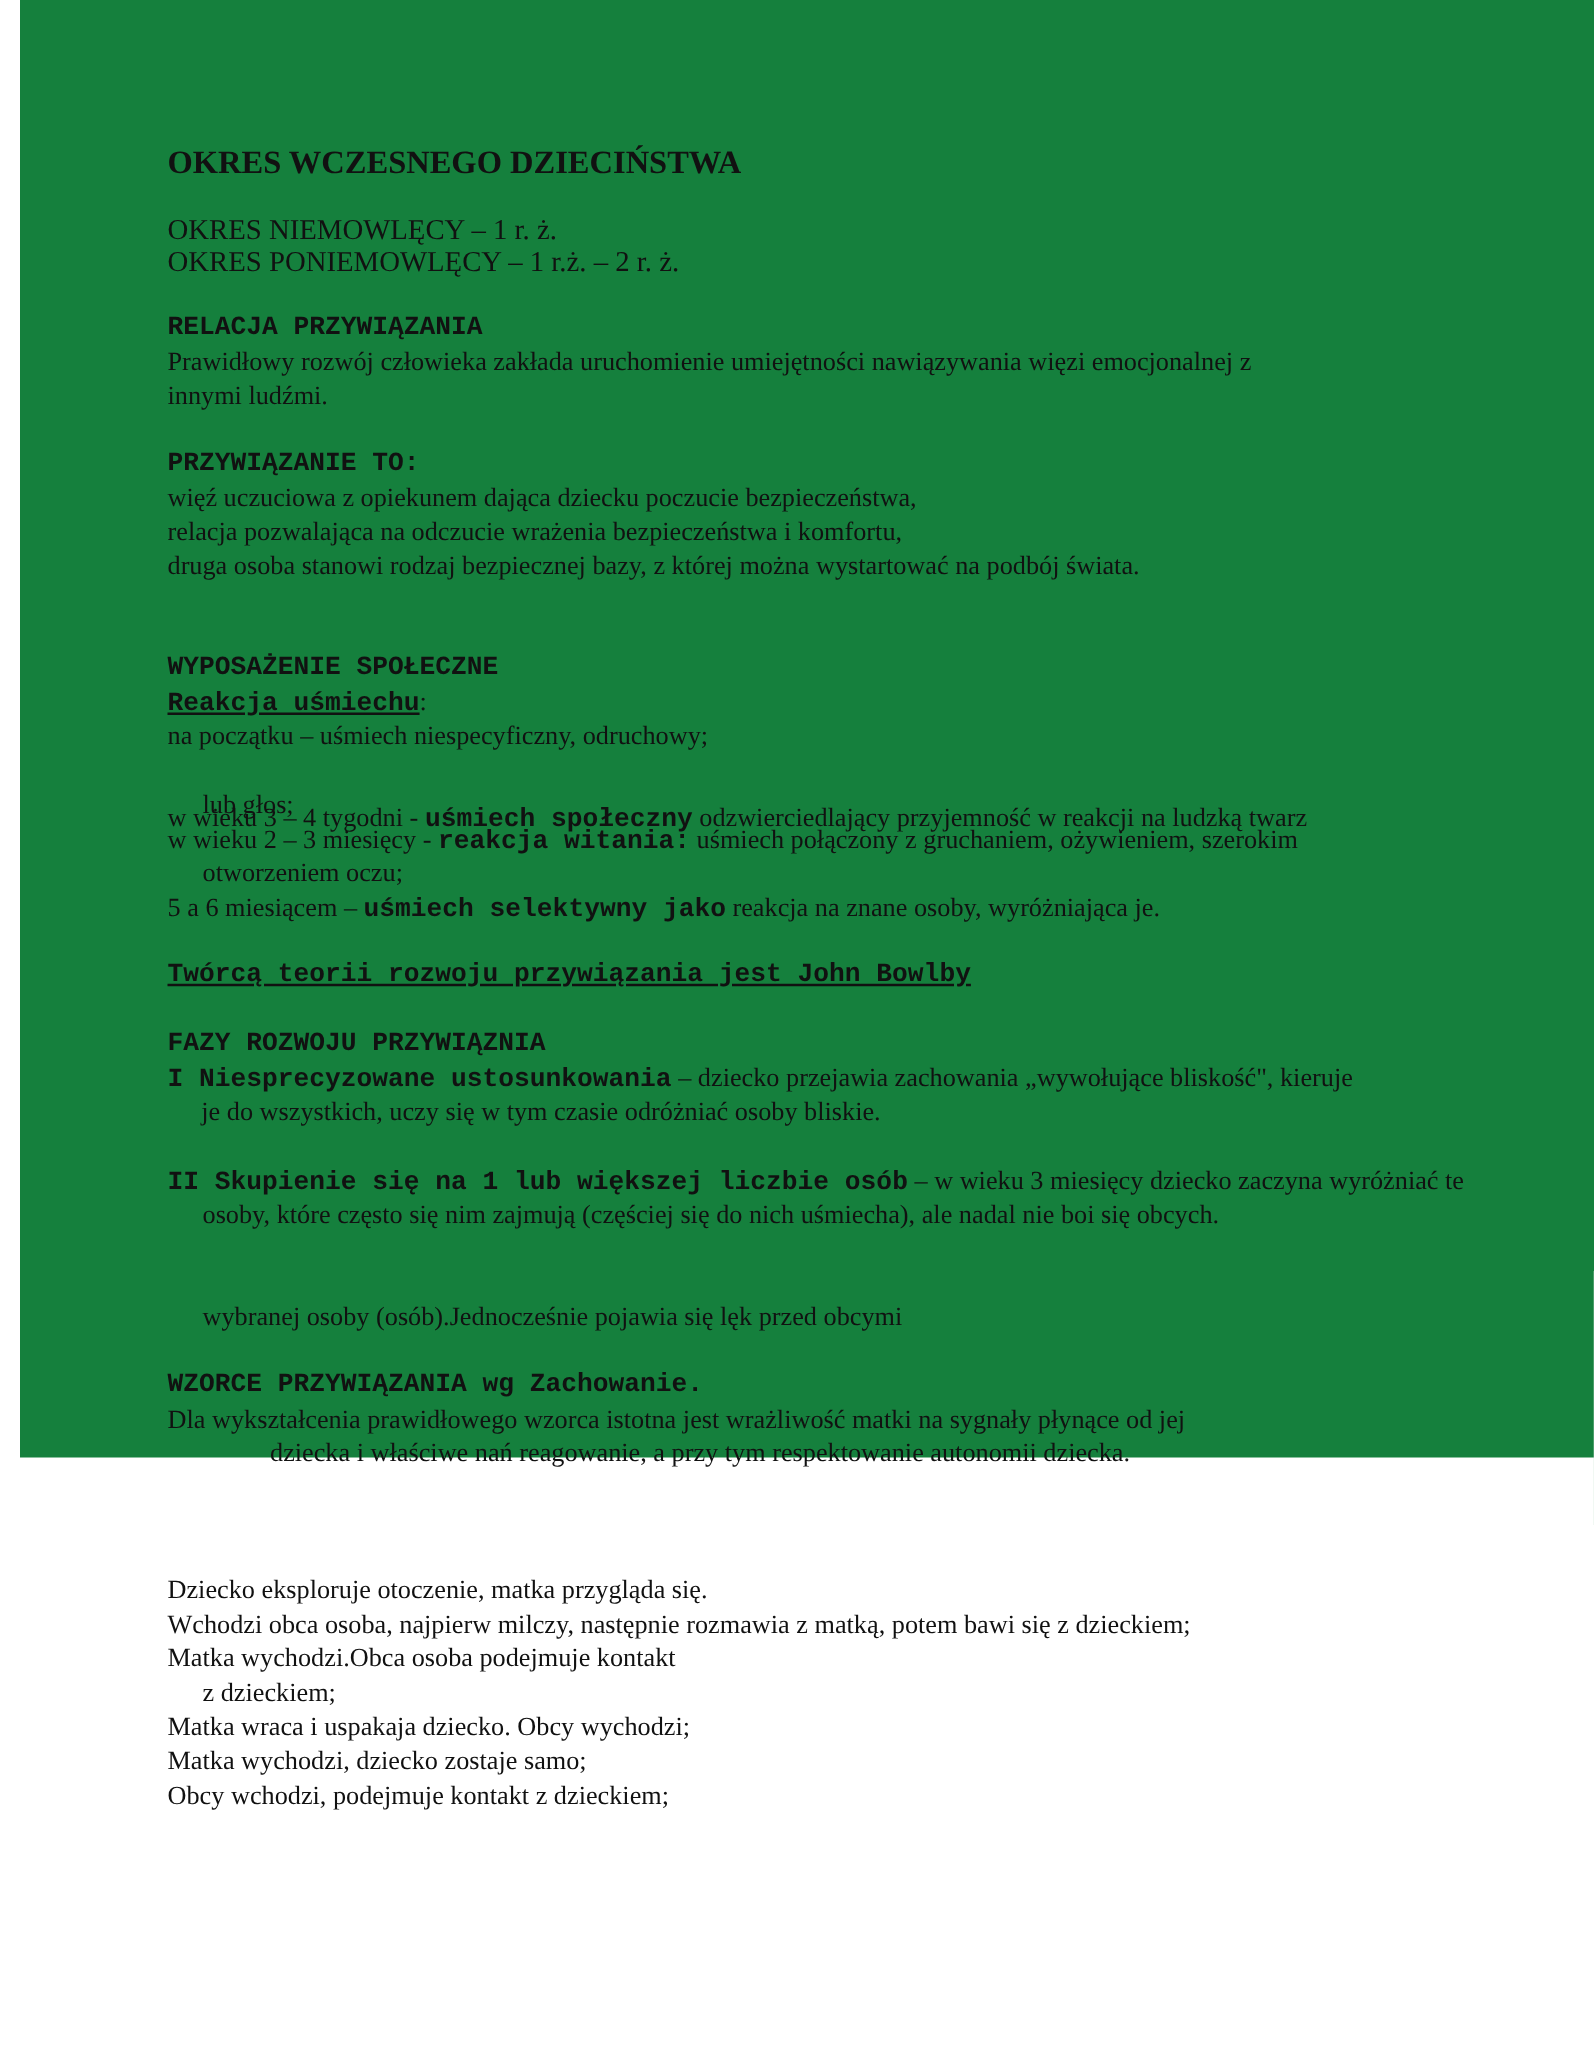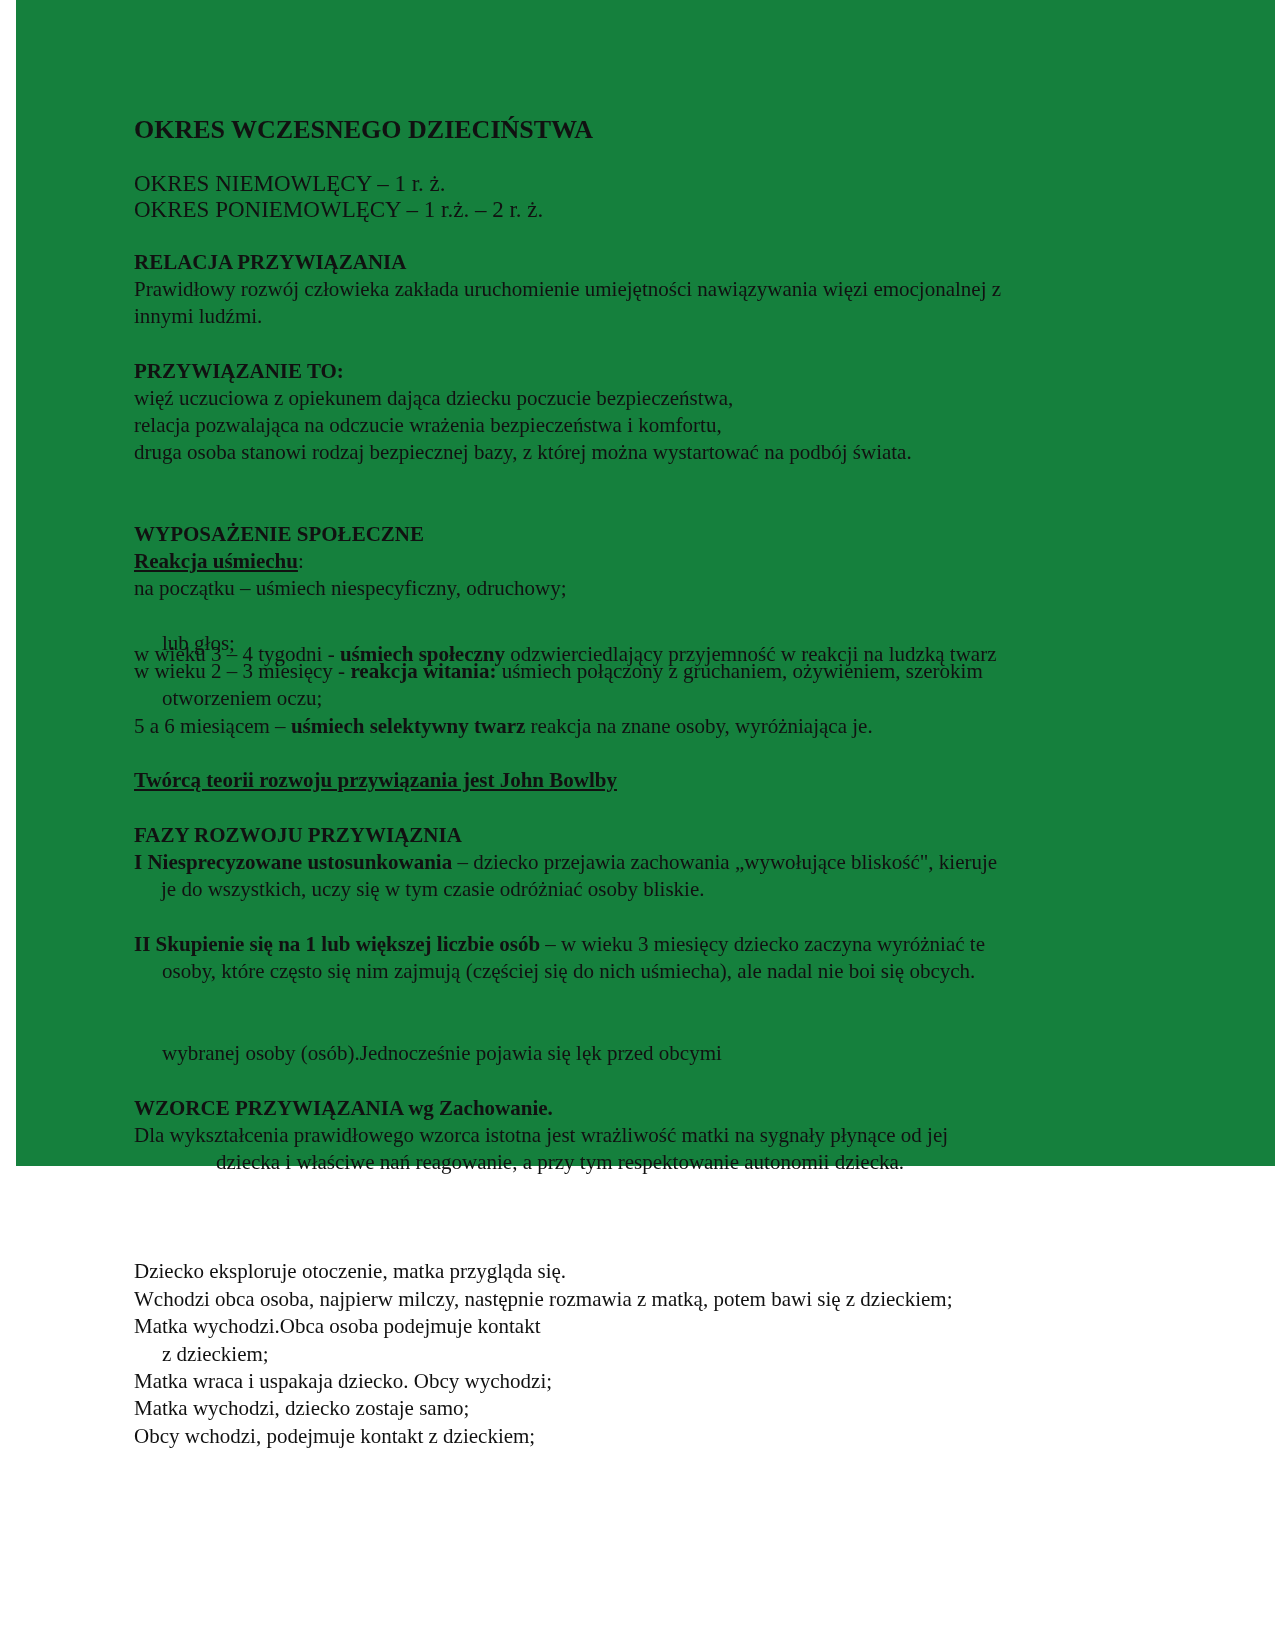--- a/index.html
+++ b/index.html
@@ -31,21 +31,21 @@
       white-space: nowrap;
     }
     .title {
       font-size: 26px;
       font-weight: bold;
       line-height: 32px;
     }
     .small {
       font-size: 23px;
     }
-    .bold { font-weight: bold; }
+    .bold { font-weight: bold; font-family: Liberation Mono, monospace; }
     .under { text-decoration: underline; }
     .ind1 { left: 146px; }
     .ind2 { left: 160px; }
     .ind3 { left: 145px; }
   </style>
 </head>
 <body>
 
 <div class="page">
 
@@ -73,21 +73,21 @@
     <span>w wieku 3 – 4 tygodni -  </span><span class="bold">uśmiech społeczny</span><span> odzwierciedlający przyjemność w reakcji na ludzką twarz</span>
   </div>
   <div class="ln ind1" style="top:630px;">lub głos;</div>
 
   <div class="ln" style="top:658px;">
     <span>w wieku 2 – 3 miesięcy - </span><span class="bold">reakcja witania:</span><span> uśmiech połączony z gruchaniem,  ożywieniem,  szerokim</span>
   </div>
   <div class="ln ind1" style="top:685px;">otworzeniem oczu;</div>
 
   <div class="ln" style="top:713px;">
-    <span>5 a 6 miesiącem – </span><span class="bold">uśmiech selektywny twarz</span><span> reakcja na znane osoby, wyróżniająca je.</span>
+    <span>5 a 6 miesiącem – </span><span class="bold">uśmiech selektywny jako</span><span> reakcja na znane osoby, wyróżniająca je.</span>
   </div>
 
   <div class="ln bold under" style="top:767px;">Twórcą teorii rozwoju przywiązania jest John Bowlby</div>
 
   <div class="ln bold" style="top:822px;">FAZY ROZWOJU PRZYWIĄZNIA</div>
 
   <div class="ln" style="top:849px;">
     <span class="bold">I </span><span class="bold">Niesprecyzowane ustosunkowania</span><span> – dziecko przejawia zachowania „wywołujące bliskość", kieruje</span>
   </div>
   <div class="ln ind3" style="top:876px;">je do wszystkich, uczy się w tym czasie odróżniać osoby bliskie.</div>

